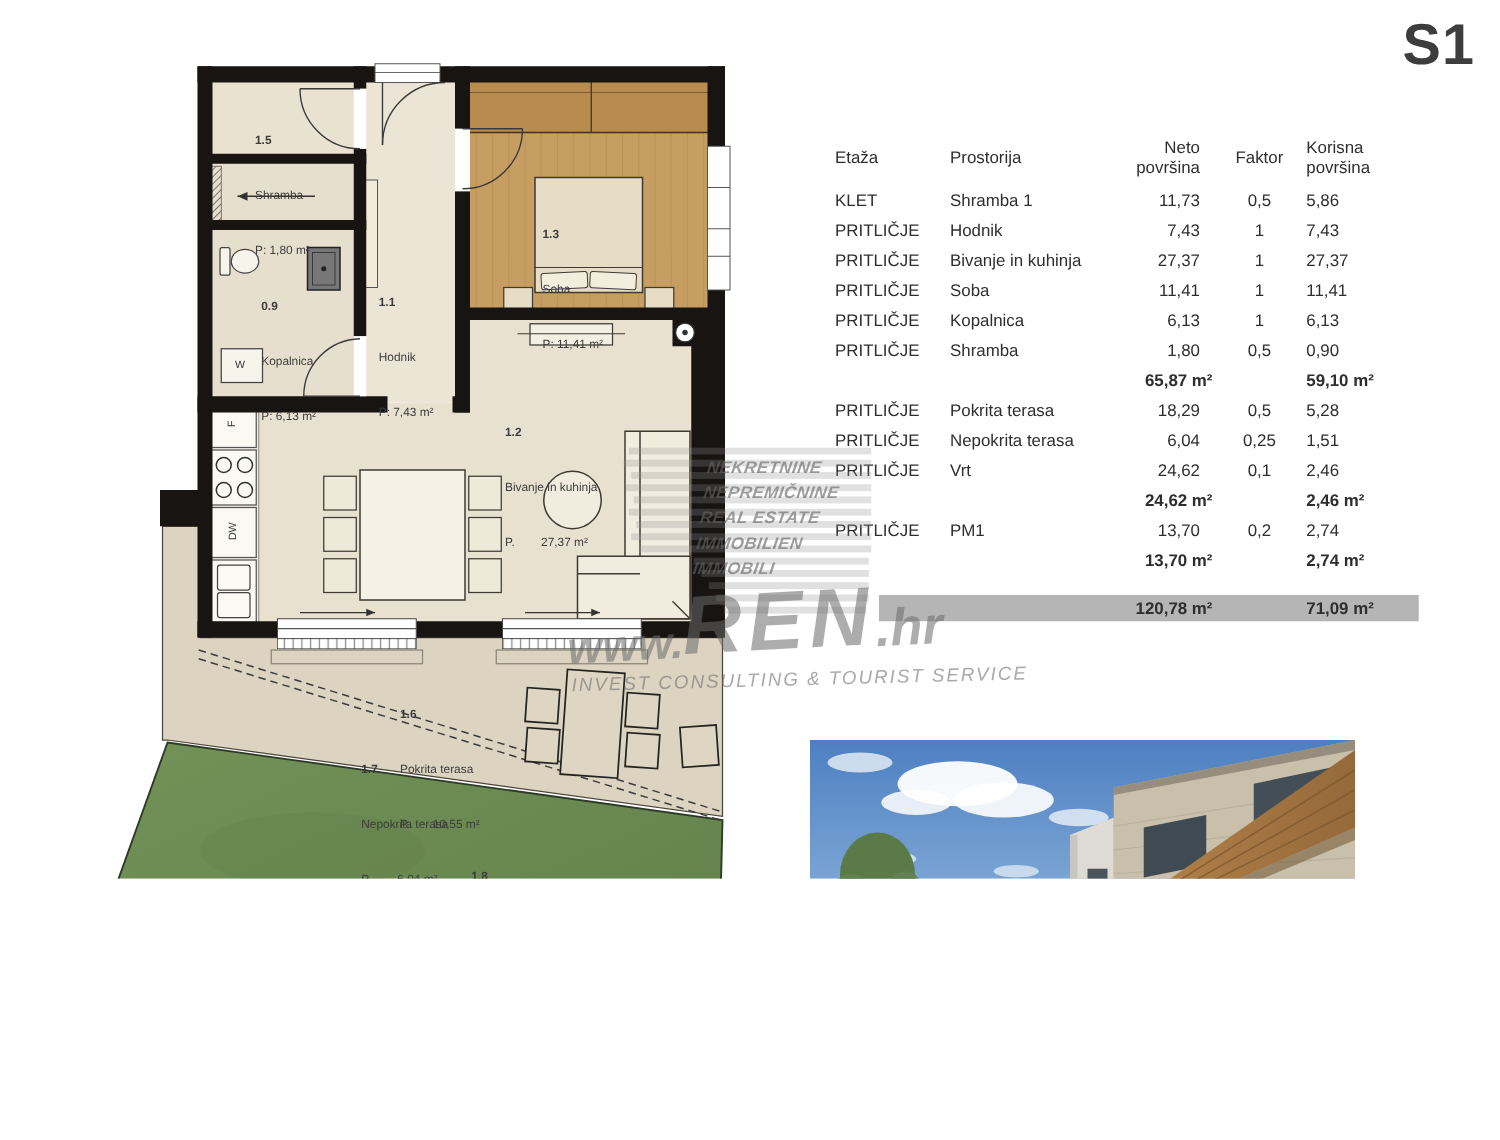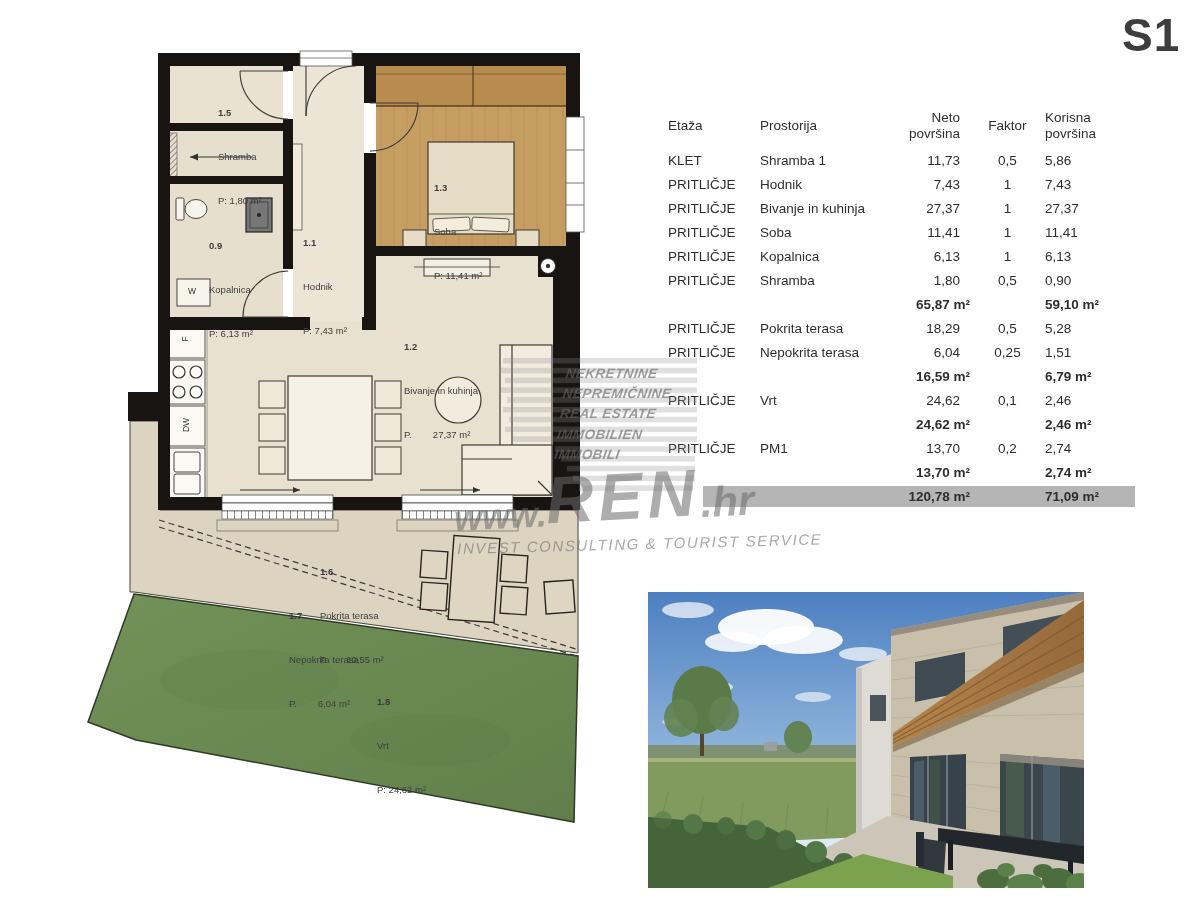--- a/index.html
+++ b/index.html
@@ -1,16 +1,16 @@
 <!DOCTYPE html>
 <html><head>
 <meta charset="utf-8">
 <style>
   html,body{margin:0;padding:0;background:#fff;}
-  .page{position:relative;width:1200px;height:912px;background:#fff;overflow:hidden;
+  .page{position:relative;width:1200px;height:703px;background:#fff;overflow:hidden;
         font-family:"Liberation Sans","DejaVu Sans",sans-serif;}
   
   .unit-label{position:absolute;left:1122px;top:8px;font-size:46px;font-weight:bold;
               color:#3d3d3d;letter-spacing:1px;}
   
   .plan-svg{position:absolute;left:85px;top:20px;width:505px;height:812px;}
   
   .plan-label{position:absolute;font-size:9.5px;line-height:14.6px;color:#3c3c3c;white-space:pre;z-index:3;}
   .plan-label .rnum{font-weight:bold;}
   .appl{position:absolute;font-size:8.5px;color:#333;z-index:3;}
@@ -36,21 +36,21 @@
   .trow.thead{height:44px;}
   .c{white-space:nowrap;}
   .c.a{padding-left:3px;}
   .c.n{text-align:right;padding-right:10px;}
   .c.f{text-align:center;}
   .c.k{text-align:left;padding-right:8px;}
   .thead .c{white-space:normal;line-height:1.22;}
   .trow.subtotal{font-weight:bold;}
   .trow.subtotal .c.n,.trow.subtotal .c.k,
   .trow.total .c.n,.trow.total .c.k{padding-right:0;}
-  .trow.total{font-weight:bold;height:21px;margin-top:2px;
+  .trow.total{font-weight:bold;height:21px;margin-top:16px;
               background:linear-gradient(to right,transparent 38px,#b5b5b5 38px);}
   
   .photo{position:absolute;left:648px;top:592px;width:436px;height:296px;z-index:1;}
 </style>
 </head>
 <body>
 
 <div class="page">
 
   <div class="unit-label">S1</div>
@@ -245,21 +245,21 @@
     <g>
       <rect x="402" y="495" width="111" height="8" fill="#fff" stroke="#444" stroke-width=".8"></rect>
       <rect x="402" y="503" width="111" height="8" fill="#fff" stroke="#444" stroke-width=".8"></rect>
       <rect x="402" y="511" width="111" height="8" fill="url(#ticks)" stroke="#444" stroke-width=".6"></rect>
       <rect x="397" y="520" width="121" height="11" fill="none" stroke="#8a8578" stroke-width="1"></rect>
       <line x1="420" y1="490" x2="480" y2="490" stroke="#333" stroke-width="1"></line>
       <polygon points="480,490 473,487 473,493" fill="#333"></polygon>
     </g>
   </svg>
 
-  <div class="plan-label" style="left:218px;top:77px">
+  <div class="plan-label" style="left:204px;top:77px">
     <div class="rnum">1.5</div>
     <div>Shramba</div>
     <div>P: 1,80 m²</div>
   </div>
   <div class="plan-label" style="left:209px;top:210px">
     <div class="rnum">0.9</div>
     <div>Kopalnica</div>
     <div>P: 6,13 m²</div>
   </div>
   <div class="plan-label" style="left:303px;top:207px">
@@ -392,27 +392,20 @@
           <span class="c n">18,29</span>
           <span class="c f">0,5</span>
           <span class="c k">5,28</span>
         </div>
         <div class="trow data">
           <span class="c a">PRITLIČJE</span>
           <span class="c b">Nepokrita terasa</span>
           <span class="c n">6,04</span>
           <span class="c f">0,25</span>
           <span class="c k">1,51</span>
-        </div>
-        <div class="trow subtotal">
-          <span class="c a"></span>
-          <span class="c b"></span>
-          <span class="c n">16,59 m²</span>
-          <span class="c f"></span>
-          <span class="c k">6,79 m²</span>
         </div>
         <div class="trow data">
           <span class="c a">PRITLIČJE</span>
           <span class="c b">Vrt</span>
           <span class="c n">24,62</span>
           <span class="c f">0,1</span>
           <span class="c k">2,46</span>
         </div>
         <div class="trow subtotal">
           <span class="c a"></span>

